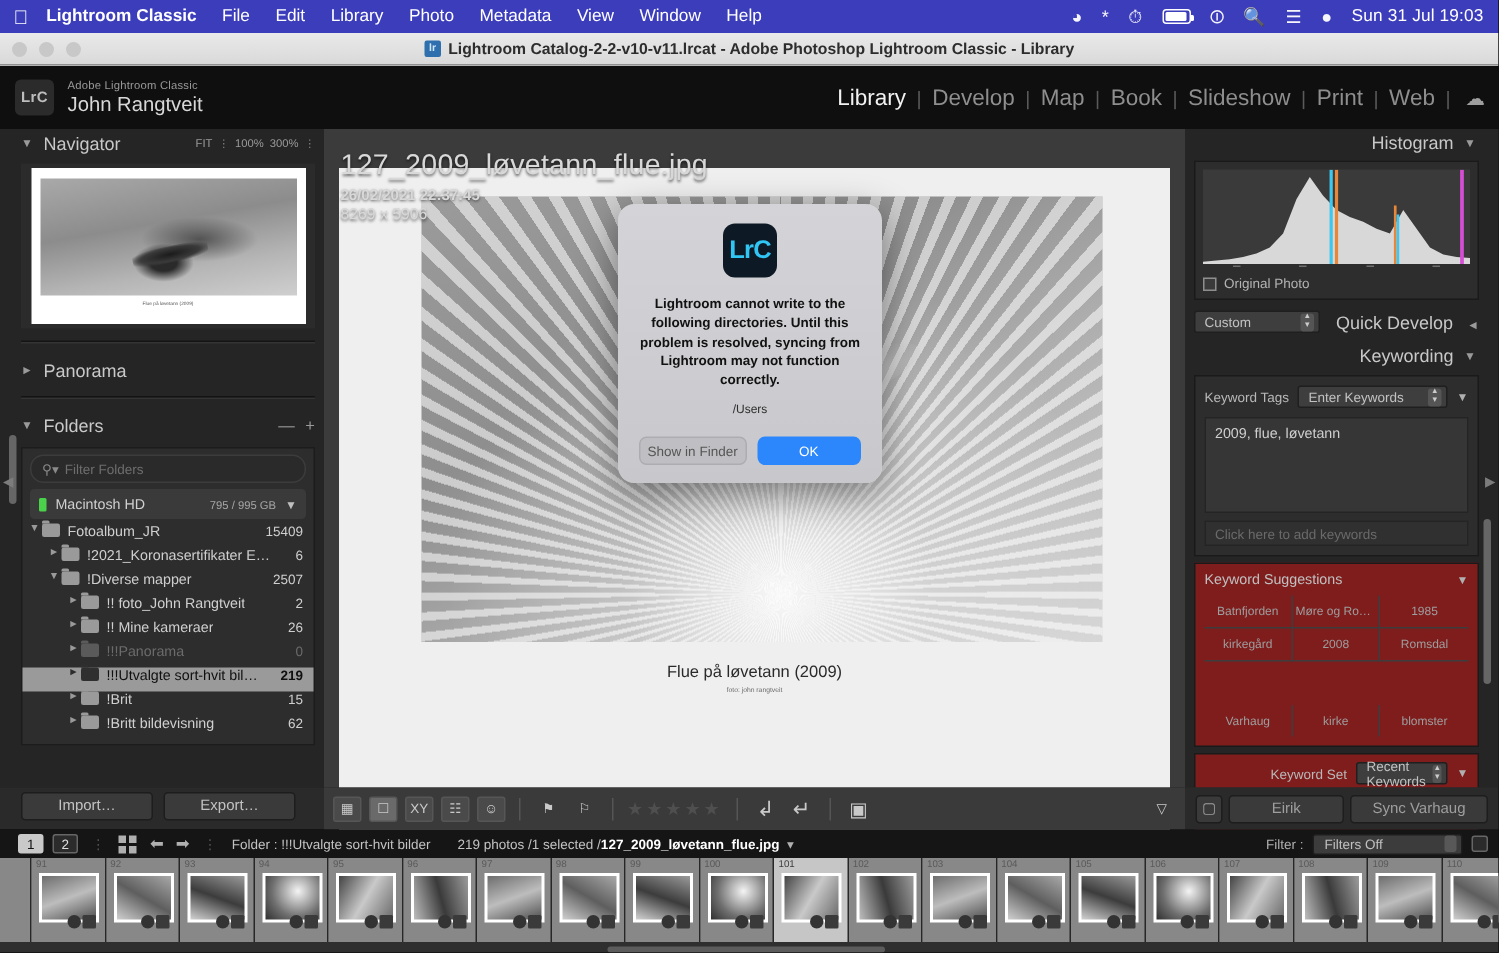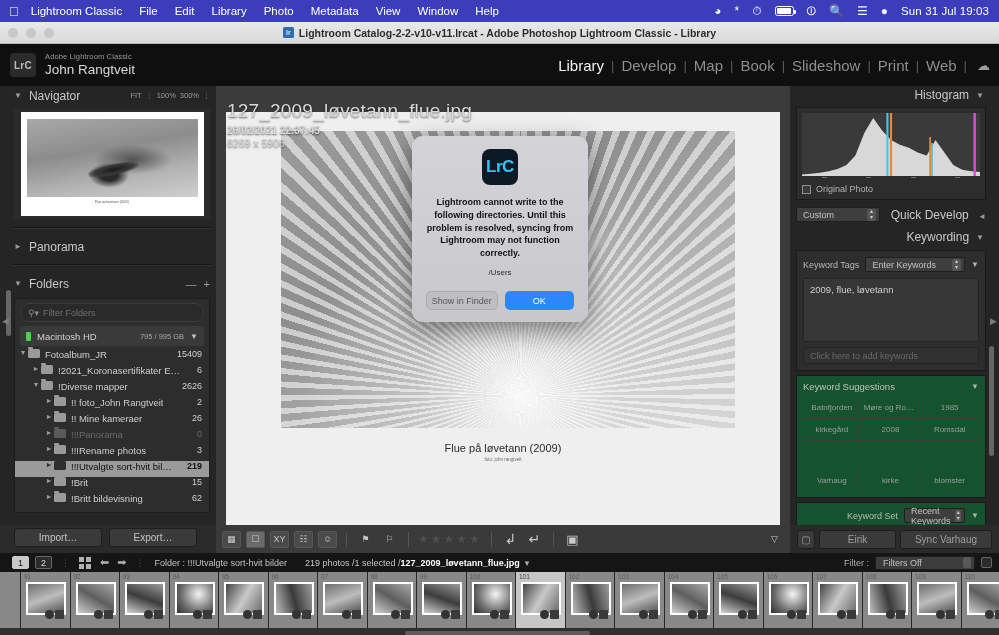--- a/index.html
+++ b/index.html
@@ -13,21 +13,21 @@
   #app { position: relative; width: 999px; height: 635px; }
 
   
   .macbar {
     position: absolute; left: 0; top: 0; width: 999px; height: 22px;
     background: #3c3dbb;
     display: flex; align-items: center;
     color: #fff; font-size: 11.5px;
   }
   .macbar .apple { margin-left: 9px; margin-right: 12px; font-size: 13px; line-height: 1; }
-  .macbar .appname { font-weight: normal; margin-right: 17px; text-align: right; }
+  .macbar .appname { font-weight: bold; margin-right: 17px; text-align: right; }
   .macbar .mi { margin-right: 17px; }
   .macbar .right { margin-left: auto; display: flex; align-items: center; gap: 13px; padding-right: 10px; }
   .macbar .right .ic { font-size: 12px; opacity: .95; display:flex; align-items:center; }
   .macbar .clock { font-size: 11.5px; letter-spacing: .1px; }
   .batt { width: 19px; height: 10px; border: 1.2px solid #fff; border-radius: 2.5px; position: relative; }
   .batt:before { content:""; position:absolute; left:1px; top:1px; bottom:1px; right:1.5px; background:#fff; border-radius:1px; }
   .batt:after { content:""; position:absolute; right:-3px; top:3px; width:1.5px; height:4px; background:#fff; border-radius:0 1px 1px 0; }
 
   
   .titlebar {
@@ -208,21 +208,21 @@
   .kwtagrow .selbox { flex: 1; }
   .kwtagrow .tw { font-size: 8px; color: #b0b0b0; }
   .kwarea {
     margin-top: 6px; height: 64px; background: #363636; border: 1px solid #242424;
     color: #cfcfcf; font-size: 9.5px; padding: 5px 6px;
   }
   .kwadd {
     margin-top: 5px; height: 17px; background: #303030; border: 1px solid #242424;
     color: #6a6a6a; font-size: 9px; display: flex; align-items: center; padding: 0 6px;
   }
-  .ksbox { margin-top: 4px; border: 1px solid #1a1a1a; background: #14532d; padding: 5px 6px 6px 6px; }
+  .ksbox { margin-top: 4px; border: 1px solid #1a1a1a; background: #7f1d1d; padding: 5px 6px 6px 6px; }
   .ksheadrow { display: flex; align-items: center; color: #c0c0c0; font-size: 9.5px; }
   .ksheadrow .tw { margin-left: auto; font-size: 8px; color: #b0b0b0; }
   .kgrid { margin-top: 5px; display: grid; grid-template-columns: 1fr 1fr 1fr; }
   .kgrid div {
     font-size: 8px; color: #9e9e9e; text-align: center; padding: 6px 2px;
     border-right: 1px solid #3d3d3d; border-bottom: 1px solid #3d3d3d;
     white-space: nowrap; overflow: hidden; text-overflow: ellipsis;
   }
   .kgrid div:nth-child(3n) { border-right: none; }
   .kgrid.last3 div { border-bottom: none; margin-top: 24px; }
@@ -460,45 +460,39 @@
                 <div class="frow" style="padding-left: 16px;">
                   <span class="tw">►</span>
                   <span class="fic"></span>
                   <span class="nm">!2021_Koronasertifikater E…</span>
                   <span class="ct">6</span>
                 </div>
                 <div class="frow" style="padding-left: 16px;">
                   <span class="tw">▼</span>
                   <span class="fic"></span>
                   <span class="nm">!Diverse mapper</span>
-                  <span class="ct">2626</span>
+                  <span class="ct">2507</span>
                 </div>
                 <div class="frow" style="padding-left: 29px;">
                   <span class="tw">►</span>
                   <span class="fic"></span>
                   <span class="nm">!! foto_John Rangtveit</span>
                   <span class="ct">2</span>
                 </div>
                 <div class="frow" style="padding-left: 29px;">
                   <span class="tw">►</span>
                   <span class="fic"></span>
                   <span class="nm">!! Mine kameraer</span>
                   <span class="ct">26</span>
                 </div>
                 <div class="frow dim" style="padding-left: 29px;">
                   <span class="tw">►</span>
                   <span class="fic"></span>
                   <span class="nm">!!!Panorama</span>
                   <span class="ct">0</span>
-                </div>
-                <div class="frow" style="padding-left: 29px;">
-                  <span class="tw">►</span>
-                  <span class="fic"></span>
-                  <span class="nm">!!!Rename photos</span>
-                  <span class="ct">3</span>
                 </div>
                 <div class="frow sel" style="padding-left: 29px;">
                   <span class="tw">►</span>
                   <span class="fic"></span>
                   <span class="nm">!!!Utvalgte sort-hvit bil…</span>
                   <span class="ct">219</span>
                 </div>
                 <div class="frow" style="padding-left: 29px;">
                   <span class="tw">►</span>
                   <span class="fic"></span>

